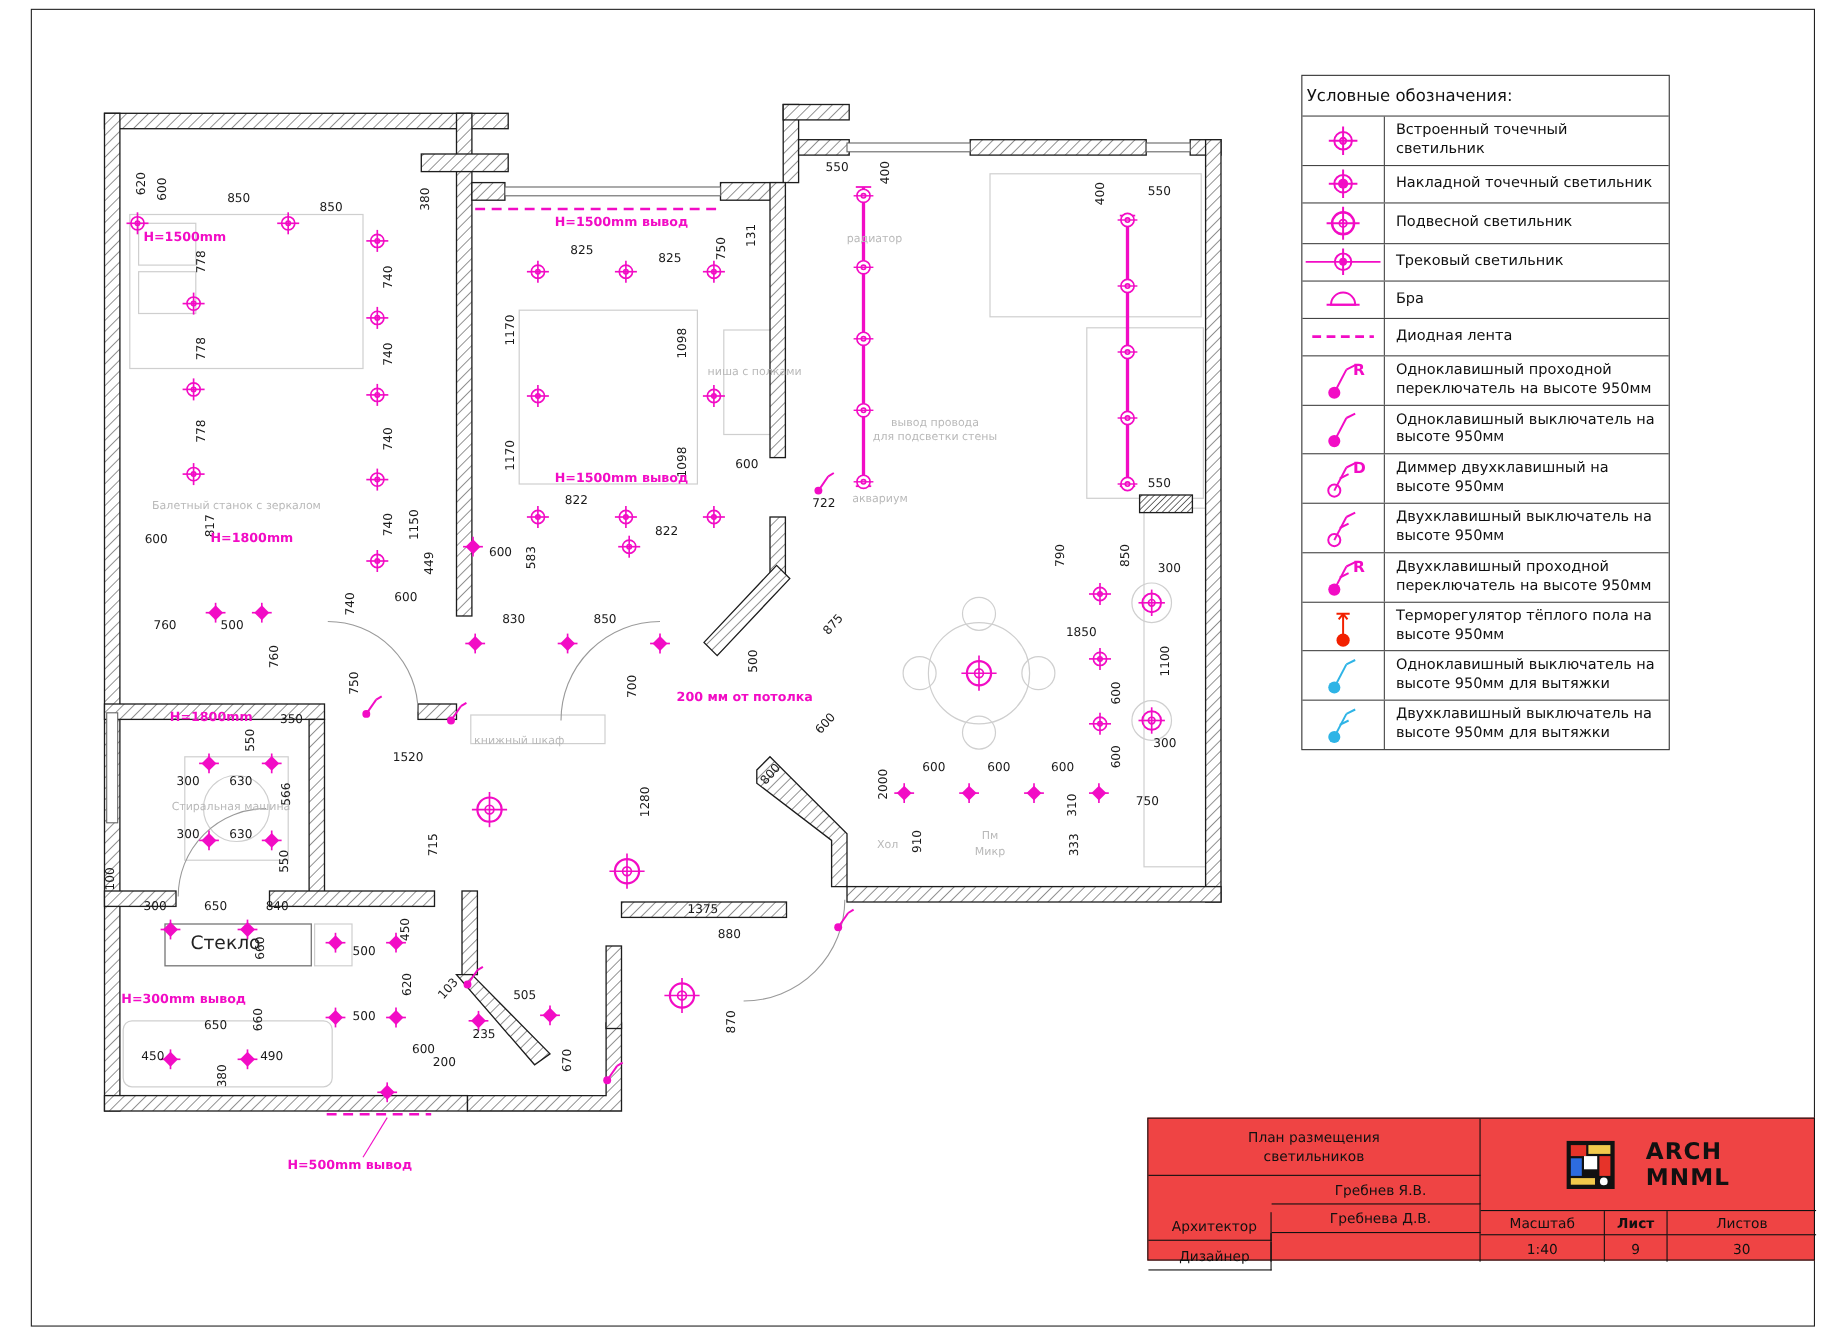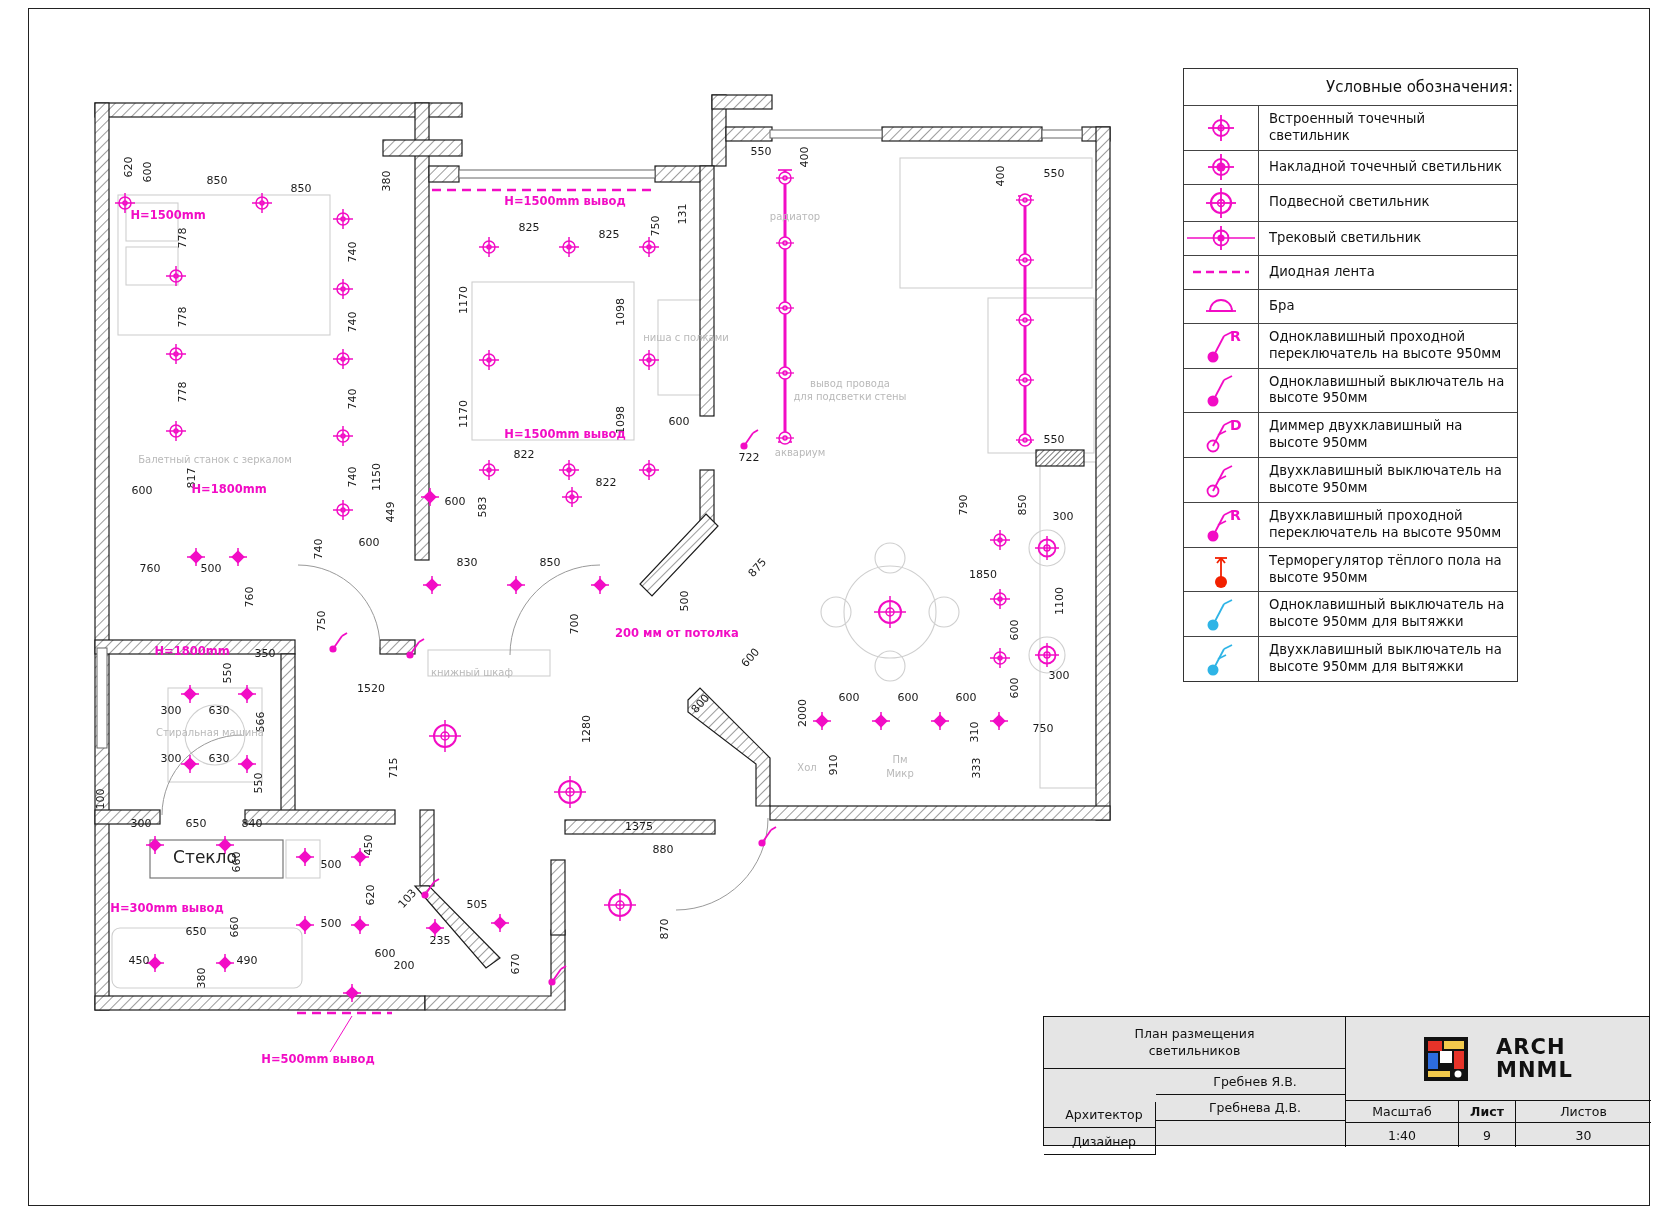--- a/index.html
+++ b/index.html
@@ -13,28 +13,28 @@
   text.note-m{font-family:"DejaVu Sans",sans-serif;font-size:11.5px;fill:#f20cc5;text-anchor:middle;font-weight:bold;}
   text.note-g{font-family:"DejaVu Sans",sans-serif;font-size:10px;fill:#b9b9b9;text-anchor:middle;}
   text.note-k{font-family:"DejaVu Sans",sans-serif;fill:#222;text-anchor:middle;}
   .wallshape{fill:url(#hatch);stroke:#1d1d1d;stroke-width:1.2;}
   .walldark{fill:url(#hatch2);stroke:#1d1d1d;stroke-width:1.2;}
   .window{fill:#fff;stroke:#666;stroke-width:1;}
   .furn{fill:none;stroke:#cfcfcf;stroke-width:1.1;}
   .door{fill:none;stroke:#9a9a9a;stroke-width:1;}
   
   #legend{position:absolute;left:1183px;top:68px;width:333px;border:1px solid #333;background:#fff;}
-  #legend .lg-title{font-size:15px;text-align:right;padding:9px 4px;}
+  #legend .lg-title{font-size:15px;text-align:left;padding:9px 4px;}
   .lg-row{display:flex;align-items:center;border-top:1px solid #444;min-height:33px;}
   .lg-sym{width:74px;flex:none;display:flex;align-items:center;justify-content:center;
           border-right:1px solid #444;align-self:stretch;}
   .lg-label{font-size:13.2px;line-height:1.28;padding:5px 8px 5px 10px;color:#111;}
   
   #tblock{position:absolute;left:1043px;top:1016px;width:607px;height:130px;
-          border:1.6px solid #111;box-sizing:border-box;background:#e5e5e5;}
+          border:1.6px solid #111;box-sizing:border-box;background:#ef4444;}
   #tblock .cell{position:absolute;box-sizing:border-box;display:flex;align-items:center;justify-content:center;
                 border-color:#111;font-size:12.5px;}
   #tb-title{left:0;top:0;width:302px;height:52px;border-right:1px solid #111;border-bottom:1px solid #111;
             flex-direction:column;font-size:17px;line-height:1.35;}
   #tb-arch-l{left:0;top:52px;width:112px;height:26px;border-right:1px solid #111;border-bottom:1px solid #111;justify-content:flex-start;padding-left:9px;margin-top:33px;}
   #tb-arch-n{left:112px;top:52px;width:190px;height:26px;border-right:1px solid #111;border-bottom:1px solid #111;justify-content:flex-start;padding-left:9px;text-align:right;}
   #tb-des-l{left:0;top:78px;width:112px;height:26px;border-right:1px solid #111;border-bottom:1px solid #111;justify-content:flex-start;padding-left:9px;margin-top:34px;}
   #tb-des-n{left:112px;top:78px;width:190px;height:26px;border-right:1px solid #111;border-bottom:1px solid #111;justify-content:flex-start;padding-left:9px;}
   #tb-empty1{left:0;top:104px;width:112px;height:26px;border-right:1px solid #111;}
   #tb-empty2{left:112px;top:104px;width:190px;height:26px;border-right:1px solid #111;}
@@ -672,36 +672,36 @@
                 <line x1="0" y1="-12" x2="0" y2="12"></line>
                 <circle r="7.5"></circle>
               </g>
               <circle r="3.6" fill="#f20cc5"></circle>
             </svg>
           </div>
           <div class="lg-label">Трековый светильник</div>
         </div>
         <div class="lg-row">
           <div class="lg-sym">
-            <svg width="64" height="20" viewBox="-32 -10 64 20">
-              <line x1="-28" y1="0" x2="28" y2="0" stroke="#f20cc5" stroke-width="2.4" stroke-dasharray="8 5"></line>
-            </svg>
-          </div>
-          <div class="lg-label">Диодная лента</div>
-        </div>
-        <div class="lg-row">
-          <div class="lg-sym">
             <svg width="64" height="30" viewBox="-32 -15 64 30">
               <g stroke="#f20cc5" fill="none" stroke-width="1.8">
                 <path d="M -11,5 A 11 11 0 0 1 11,5 Z"></path>
                 <line x1="-15" y1="5" x2="15" y2="5"></line>
               </g>
             </svg>
           </div>
           <div class="lg-label">Бра</div>
+        </div>
+        <div class="lg-row">
+          <div class="lg-sym">
+            <svg width="64" height="20" viewBox="-32 -10 64 20">
+              <line x1="-28" y1="0" x2="28" y2="0" stroke="#f20cc5" stroke-width="2.4" stroke-dasharray="8 5"></line>
+            </svg>
+          </div>
+          <div class="lg-label">Диодная лента</div>
         </div>
         <div class="lg-row">
           <div class="lg-sym">
             <svg width="64" height="40" viewBox="-32 -20 64 40">
               <circle cx="-8" cy="11" r="5.5" fill="#f20cc5"></circle>
               <line x1="-8" y1="11" x2="3" y2="-10" stroke="#f20cc5" stroke-width="1.8"></line>
               <line x1="3" y1="-10" x2="11" y2="-14" stroke="#f20cc5" stroke-width="1.8"></line>
               <text x="9" y="-5" fill="#f20cc5" font-size="14" font-weight="bold" font-family="DejaVu Sans, sans-serif">R</text>
             </svg>
           </div>

